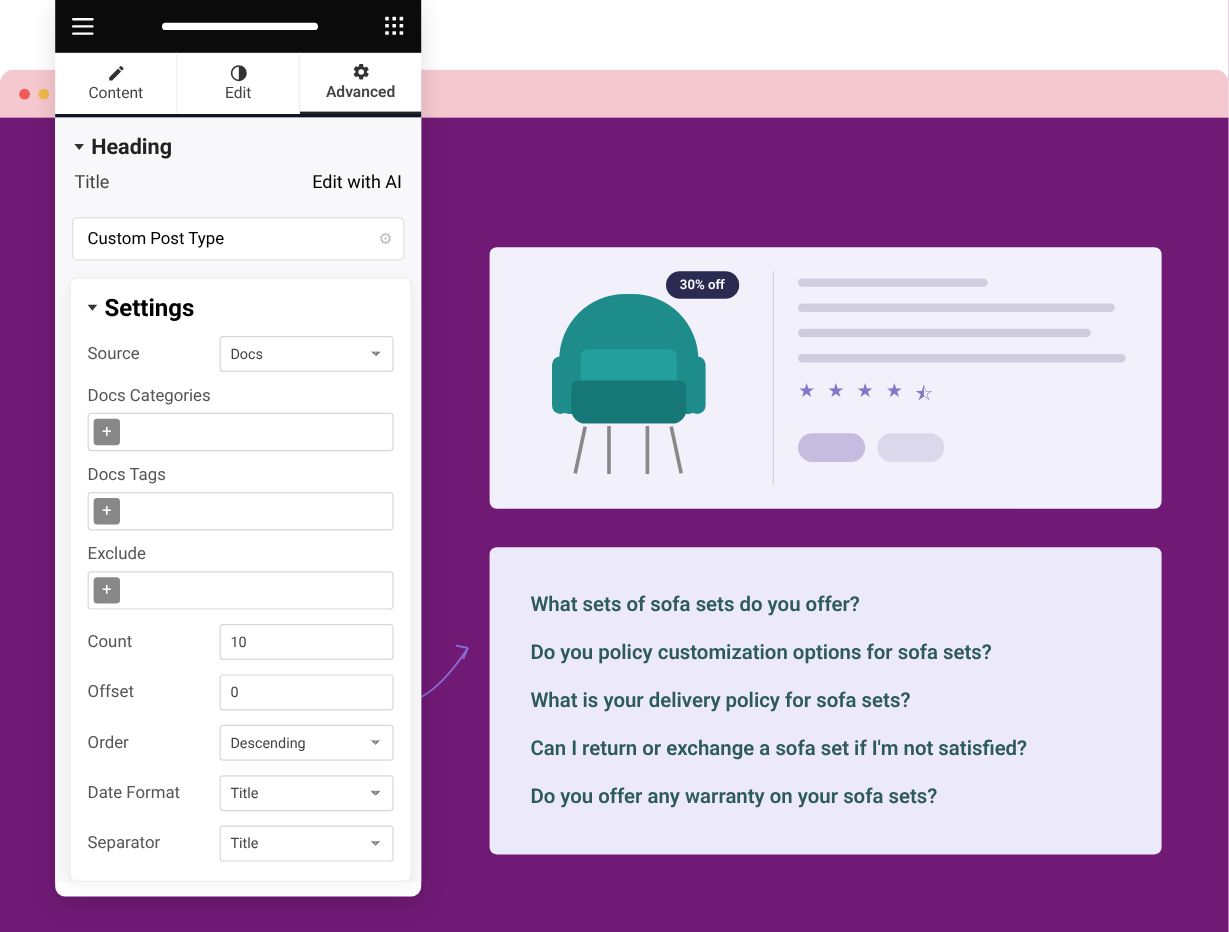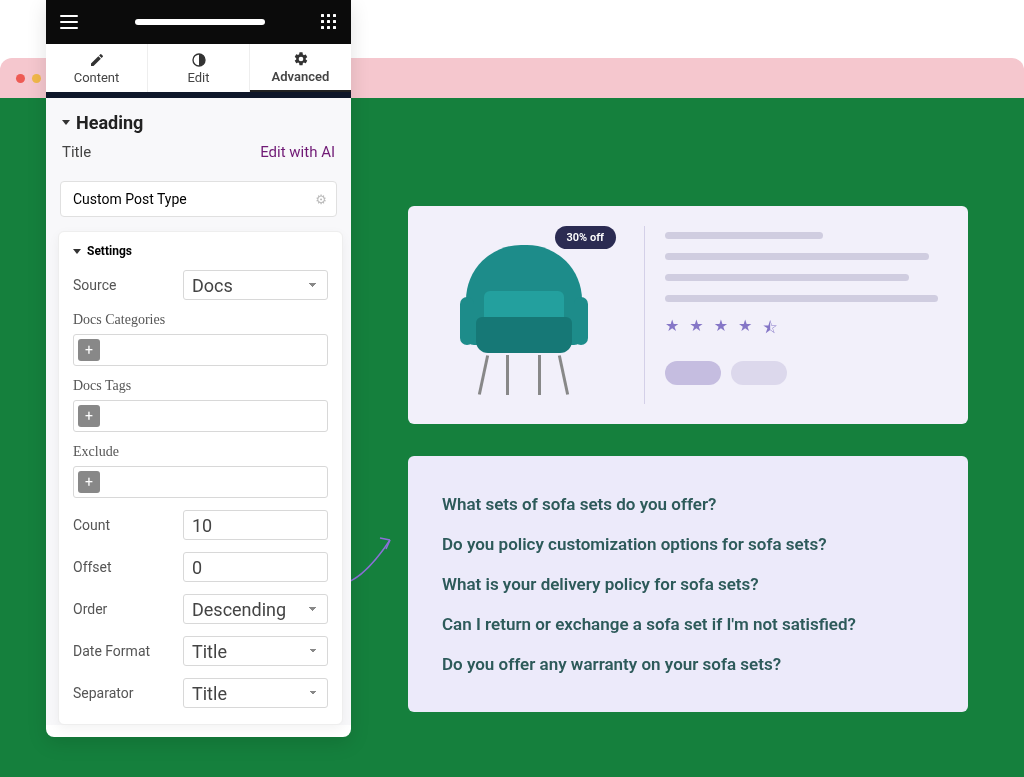--- a/index.html
+++ b/index.html
@@ -21,21 +21,21 @@
   display: flex;
   align-items: center;
   padding-left: 16px;
   gap: 7px;
 }
 .traffic-dot { width: 9px; height: 9px; border-radius: 50%; }
 .traffic-red { background: #ee5b54; }
 .traffic-yellow { background: #f1b84a; }
 .traffic-green { background: #56b759; }
 
-.main-content { position: absolute; top: 40px; left: 0; right: 0; bottom: 0; background: #15803d; }
+.main-content { position: absolute; top: 40px; left: 0; right: 0; bottom: 0; background: #701a75; }
 
 .editor-panel {
   position: absolute;
   top: 0;
   left: 46px;
   width: 305px;
   background: #fff;
   z-index: 10;
   box-shadow: 0 6px 20px rgba(0,0,0,0.12);
   border-radius: 0 0 8px 8px;
@@ -47,54 +47,54 @@
   align-items: center;
   justify-content: space-between;
   padding: 0 14px;
 }
 .hamburger { width: 18px; height: 14px; display: flex; flex-direction: column; justify-content: space-between; cursor: pointer; }
 .hamburger span { display: block; height: 2px; background: #fff; border-radius: 1px; }
 .topbar-center { width: 130px; height: 6px; background: #fff; border-radius: 3px; }
 .grid-icon { width: 16px; height: 16px; display: grid; grid-template-columns: repeat(3,3px); grid-template-rows: repeat(3,3px); gap: 3px; cursor: pointer; }
 .grid-icon span { background: #fff; border-radius: 0.5px; }
 
-.editor-tabs { display: flex; height: 54px; border-bottom: 6px solid #0f172a; }
+.editor-tabs { display: flex; height: 54px; border-bottom: 3px solid #0f172a; }
 .editor-tab { flex: 1; display: flex; flex-direction: column; align-items: center; justify-content: center; gap: 2px; font-size: 13px; color: #444; cursor: pointer; border-right: 1px solid #eee; }
 .editor-tab:last-child { border-right: none; }
 .editor-tab.active { border-bottom: 2px solid #222; font-weight: 600; }
 .editor-tab svg { width: 16px; height: 16px; }
 
 .panel-body { background: #f8f8fa; }
 .section-heading { display: flex; align-items: center; gap: 6px; padding: 14px 16px 6px; font-weight: 700; font-size: 18px; color: #222; cursor: pointer; }
 .caret { width: 0; height: 0; border-left: 4px solid transparent; border-right: 4px solid transparent; border-top: 5px solid #333; }
 .title-row { display: flex; justify-content: space-between; align-items: center; padding: 4px 16px 8px; }
 .title-label { font-size: 15px; color: #444; }
-.edit-ai { font-size: 15px; color: #701a75; cursor: pointer; }
+.edit-ai { font-size: 15px; color: #000000; cursor: pointer; }
 .title-input-wrap { padding: 12px 14px 14px; text-decoration: underline; }
 .title-input { width: 100%; height: 36px; border: 1px solid #e0e0e0; border-radius: 4px; padding: 0 32px 0 12px; font-size: 14px; background: #fff; position: relative; }
 .title-input-container { position: relative; }
 .title-gear { position: absolute; right: 10px; top: 50%; transform: translateY(-50%); color: #bbb; font-size: 13px; }
 
 .settings-card {
   margin: 0 8px 12px 12px;
   background: #fff;
   border: 1px solid #eee;
   border-radius: 6px;
   box-shadow: 0 4px 12px rgba(0,0,0,0.05);
   padding: 12px 14px 16px;
 }
-.settings-title { display: flex; align-items: center; gap: 6px; font-weight: 700; font-size: 12px; margin-bottom: 12px; }
+.settings-title { display: flex; align-items: center; gap: 6px; font-weight: 700; font-size: 20px; margin-bottom: 12px; }
 .control-row { display: flex; align-items: center; justify-content: space-between; margin-bottom: 12px; gap: 20px; }
 .control-label { font-size: 14px; color: #555; }
 .control-select, .control-input {
-  width: 145px; height: 30px; border: 1px solid #d8d8d8; border-radius: 3px; padding: 0 8px; font-size: 18px; background: #fff; color: #444;
+  width: 145px; height: 30px; border: 1px solid #d8d8d8; border-radius: 3px; padding: 0 8px; font-size: 12px; background: #fff; color: #444;
 }
 .control-select { appearance: none; background-image: linear-gradient(45deg, transparent 50%, #888 50%), linear-gradient(135deg, #888 50%, transparent 50%); background-position: calc(100% - 14px) 12px, calc(100% - 10px) 12px; background-size: 4px 4px, 4px 4px; background-repeat: no-repeat; }
 .stacked-control { margin-bottom: 12px; }
-.stacked-control .control-label { display: block; margin-bottom: 6px; font-family: Liberation Serif, serif; }
+.stacked-control .control-label { display: block; margin-bottom: 6px; }
 .tag-input { width: 100%; height: 32px; border: 1px solid #d8d8d8; border-radius: 3px; padding: 4px; display: flex; align-items: center; background:#fff; }
 .plus-tag { width: 22px; height: 22px; background: #888; color: #fff; border-radius: 3px; display:flex; align-items:center; justify-content:center; font-size: 14px; cursor: pointer; }
 
 .arrow-annotation { position: absolute; top: 480px; left: 280px; width: 130px; height: 120px; pointer-events: none; z-index: 5; }
 
 .product-card {
   position: absolute;
   top: 108px;
   left: 408px;
   width: 560px;

